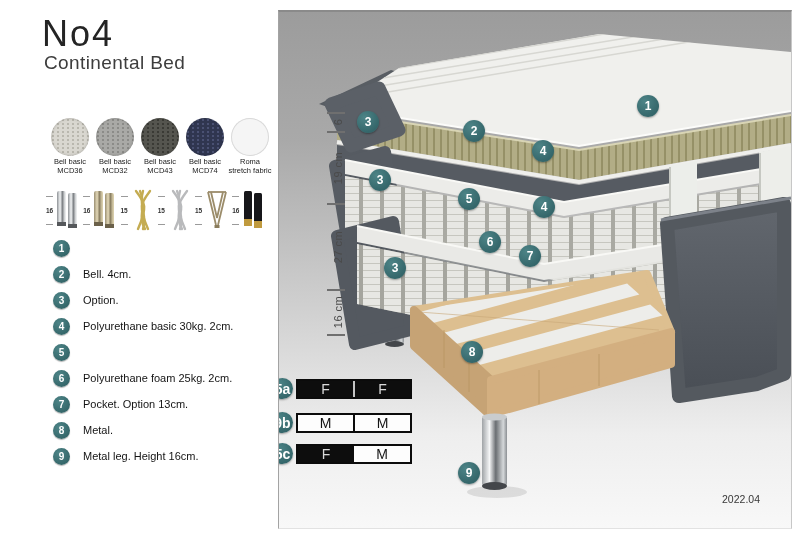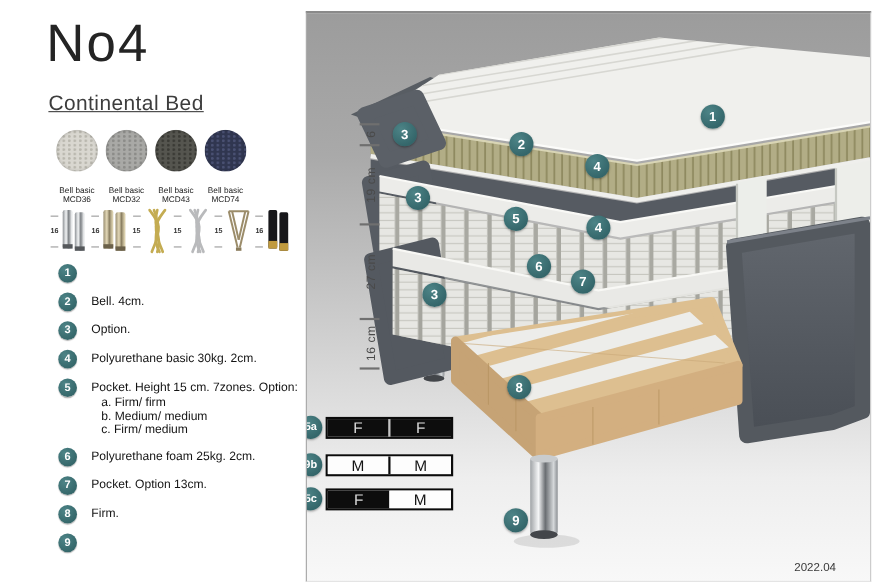--- a/index.html
+++ b/index.html
@@ -1,32 +1,32 @@
 <!DOCTYPE html>
 <html><head>
 <meta charset="utf-8">
 <style>
   html,body{margin:0;padding:0;background:#ffffff;}
   body{width:800px;height:533px;position:relative;font-family:"Liberation Sans",sans-serif;overflow:hidden;}
 
   
   .left-col{position:absolute;left:0;top:0;width:278px;height:533px;background:#fff;}
-  .title{margin:16px 0 0 42px;font-size:48px;font-weight:300;letter-spacing:2px;color:#242424;line-height:1.0;}
-  .subtitle{margin:20px 0 0 44px;font-size:19px;font-weight:300;letter-spacing:.4px;color:#3d3d3d;text-decoration:underline;}
+  .title{margin:16px 0 0 42px;font-size:36px;font-weight:300;letter-spacing:2px;color:#242424;line-height:1.0;}
+  .subtitle{margin:0 0 0 44px;font-size:19px;font-weight:300;letter-spacing:.4px;color:#3d3d3d;}
 
   .swatches{position:absolute;left:49px;top:118px;display:flex;gap:3px;}
   .swatch{width:42px;display:flex;flex-direction:column;align-items:center;}
   .swatch-circle{width:38px;height:38px;border-radius:50%;box-shadow:inset 0 0 3px rgba(0,0,0,.25);}
   .tx{background-size:5px 4px;}
   .sw0{background-color:#d9d7d0;background-image:radial-gradient(circle at 2px 2px,#b9b7ae 1px,transparent 1.4px);}
   .sw1{background-color:#a9a9a6;background-image:radial-gradient(circle at 2px 2px,#8b8b88 1px,transparent 1.4px);}
   .sw2{background-color:#55554f;background-image:radial-gradient(circle at 2px 2px,#3a3a35 1px,transparent 1.4px);}
   .sw3{background-color:#303650;background-image:radial-gradient(circle at 2px 2px,#4a5173 1px,transparent 1.4px);}
   .sw4{background-color:#f5f5f5;box-shadow:inset 0 0 0 1px #d9d9d9;}
-  .swatch-label{margin-top:12px;font-size:7.5px;line-height:1.25;color:#222;text-align:center;white-space:nowrap;}
+  .swatch-label{margin-top:1px;font-size:7.5px;line-height:1.25;color:#222;text-align:center;white-space:nowrap;}
 
   .legs-row{position:absolute;left:46px;top:188px;display:flex;gap:1px;align-items:flex-start;}
   .leg-item{display:flex;align-items:center;}
   .leg-meas{display:flex;flex-direction:column;align-items:center;margin-right:1px;}
   .leg-dash{width:7px;height:1px;background:#9a9a9a;}
   .leg-num{font-size:6.5px;font-weight:bold;color:#333;padding:10px 0;}
   .leg-icon{display:block;}
 
   .features{position:absolute;left:53px;top:240px;width:222px;}
   .feature{display:flex;gap:13px;margin-bottom:9px;align-items:flex-start;}
@@ -47,30 +47,30 @@
            color:#fff;font-size:12px;font-weight:bold;display:flex;align-items:center;justify-content:center;
            box-shadow:0 1px 2px rgba(0,0,0,.35);}
 
   .dim-tick{position:absolute;left:48px;width:18px;height:2px;background:#6f6f6f;}
   .dim-label{position:absolute;left:37px;width:44px;text-align:center;font-size:11px;color:#4a4a4a;
              letter-spacing:.5px;transform:rotate(-90deg);}
 
   .firm-row{position:absolute;left:0;height:22px;}
   .firm-badge{position:absolute;left:-7px;top:0;width:21px;height:21px;border-radius:50%;
               background:radial-gradient(circle at 35% 30%, #4d8487, #34666a 72%);
-              color:#fff;font-size:10px;font-weight:bold;display:flex;align-items:center;justify-content:center;
+              color:#fff;font-size:14px;font-weight:bold;display:flex;align-items:center;justify-content:center;
               box-shadow:0 1px 2px rgba(0,0,0,.35);}
   .firm-bar{position:absolute;left:17px;top:1px;width:112px;height:16px;border:2px solid #0b0b0b;display:flex;background:#fff;}
   .firm-cell{flex:1;display:flex;align-items:center;justify-content:center;font-size:14px;line-height:1;}
   .cell-dark{background:#0d0d0d;color:#d9d9d9;}
   .cell-light{background:#fdfdfd;color:#141414;}
   .div-light{border-left:2px solid #c4c4c4;}
   .div-dark{border-left:2px solid #0b0b0b;}
 
-  .version{position:absolute;right:31px;top:498px;font-size:10.5px;color:#383838;}
+  .version{position:absolute;right:31px;top:481px;font-size:10.5px;color:#383838;}
 </style>
 </head>
 <body>
 
 <div class="left-col">
   <div class="title">No4</div>
   <div class="subtitle">Continental Bed</div>
 
   <div class="swatches">
     <div class="swatch">
@@ -81,20 +81,24 @@
       <div class="swatch-circle tx sw1"></div>
       <div class="swatch-label"><span>Bell basic</span><br><span>MCD32</span></div>
     </div>
     <div class="swatch">
       <div class="swatch-circle tx sw2"></div>
       <div class="swatch-label"><span>Bell basic</span><br><span>MCD43</span></div>
     </div>
     <div class="swatch">
       <div class="swatch-circle tx sw3"></div>
       <div class="swatch-label"><span>Bell basic</span><br><span>MCD74</span></div>
+    </div>
+    <div class="swatch">
+      <div class="swatch-circle sw4"></div>
+      <div class="swatch-label"><span>Roma</span><br><span>stretch fabric</span></div>
     </div>
   </div>
 
   <div class="legs-row">
     <div class="leg-item">
       <div class="leg-meas">
           <div class="leg-dash"></div>
           <div class="leg-num">16</div>
           <div class="leg-dash"></div>
         </div>
@@ -207,43 +211,36 @@
     <div class="feature">
       <div class="fbadge">3</div>
       <div class="ftext">Option.</div>
     </div>
     <div class="feature">
       <div class="fbadge">4</div>
       <div class="ftext">Polyurethane basic 30kg. 2cm.</div>
     </div>
     <div class="feature">
       <div class="fbadge">5</div>
-      <div class="ftext">
-        <span>Pocket. Height 15 cm. 7zones. Option:</span>
-        <div class="fopts">
-          <div>a. Firm/ firm</div>
-          <div>b. Medium/ medium</div>
-          <div>c. Firm/ medium</div>
-        </div>
-      </div>
     </div>
     <div class="feature">
       <div class="fbadge">6</div>
       <div class="ftext">Polyurethane foam 25kg. 2cm.</div>
     </div>
     <div class="feature">
       <div class="fbadge">7</div>
       <div class="ftext">Pocket. Option 13cm.</div>
     </div>
     <div class="feature">
       <div class="fbadge">8</div>
-      <div class="ftext">Firm.</div>
+      <div class="ftext">Metal.</div>
     </div>
     <div class="feature">
       <div class="fbadge">9</div>
+      <div class="ftext">Metal leg. Height 16cm.</div>
     </div>
   </div>
 </div>
 
 <div class="panel">
 
   <svg class="bed-svg" width="512" height="516" viewBox="0 0 512 516">
     <defs>
       <pattern id="springsPat" patternUnits="userSpaceOnUse" width="21" height="7">
         <rect x="0" y="0" width="17" height="7" fill="#e7e7e3"></rect>

